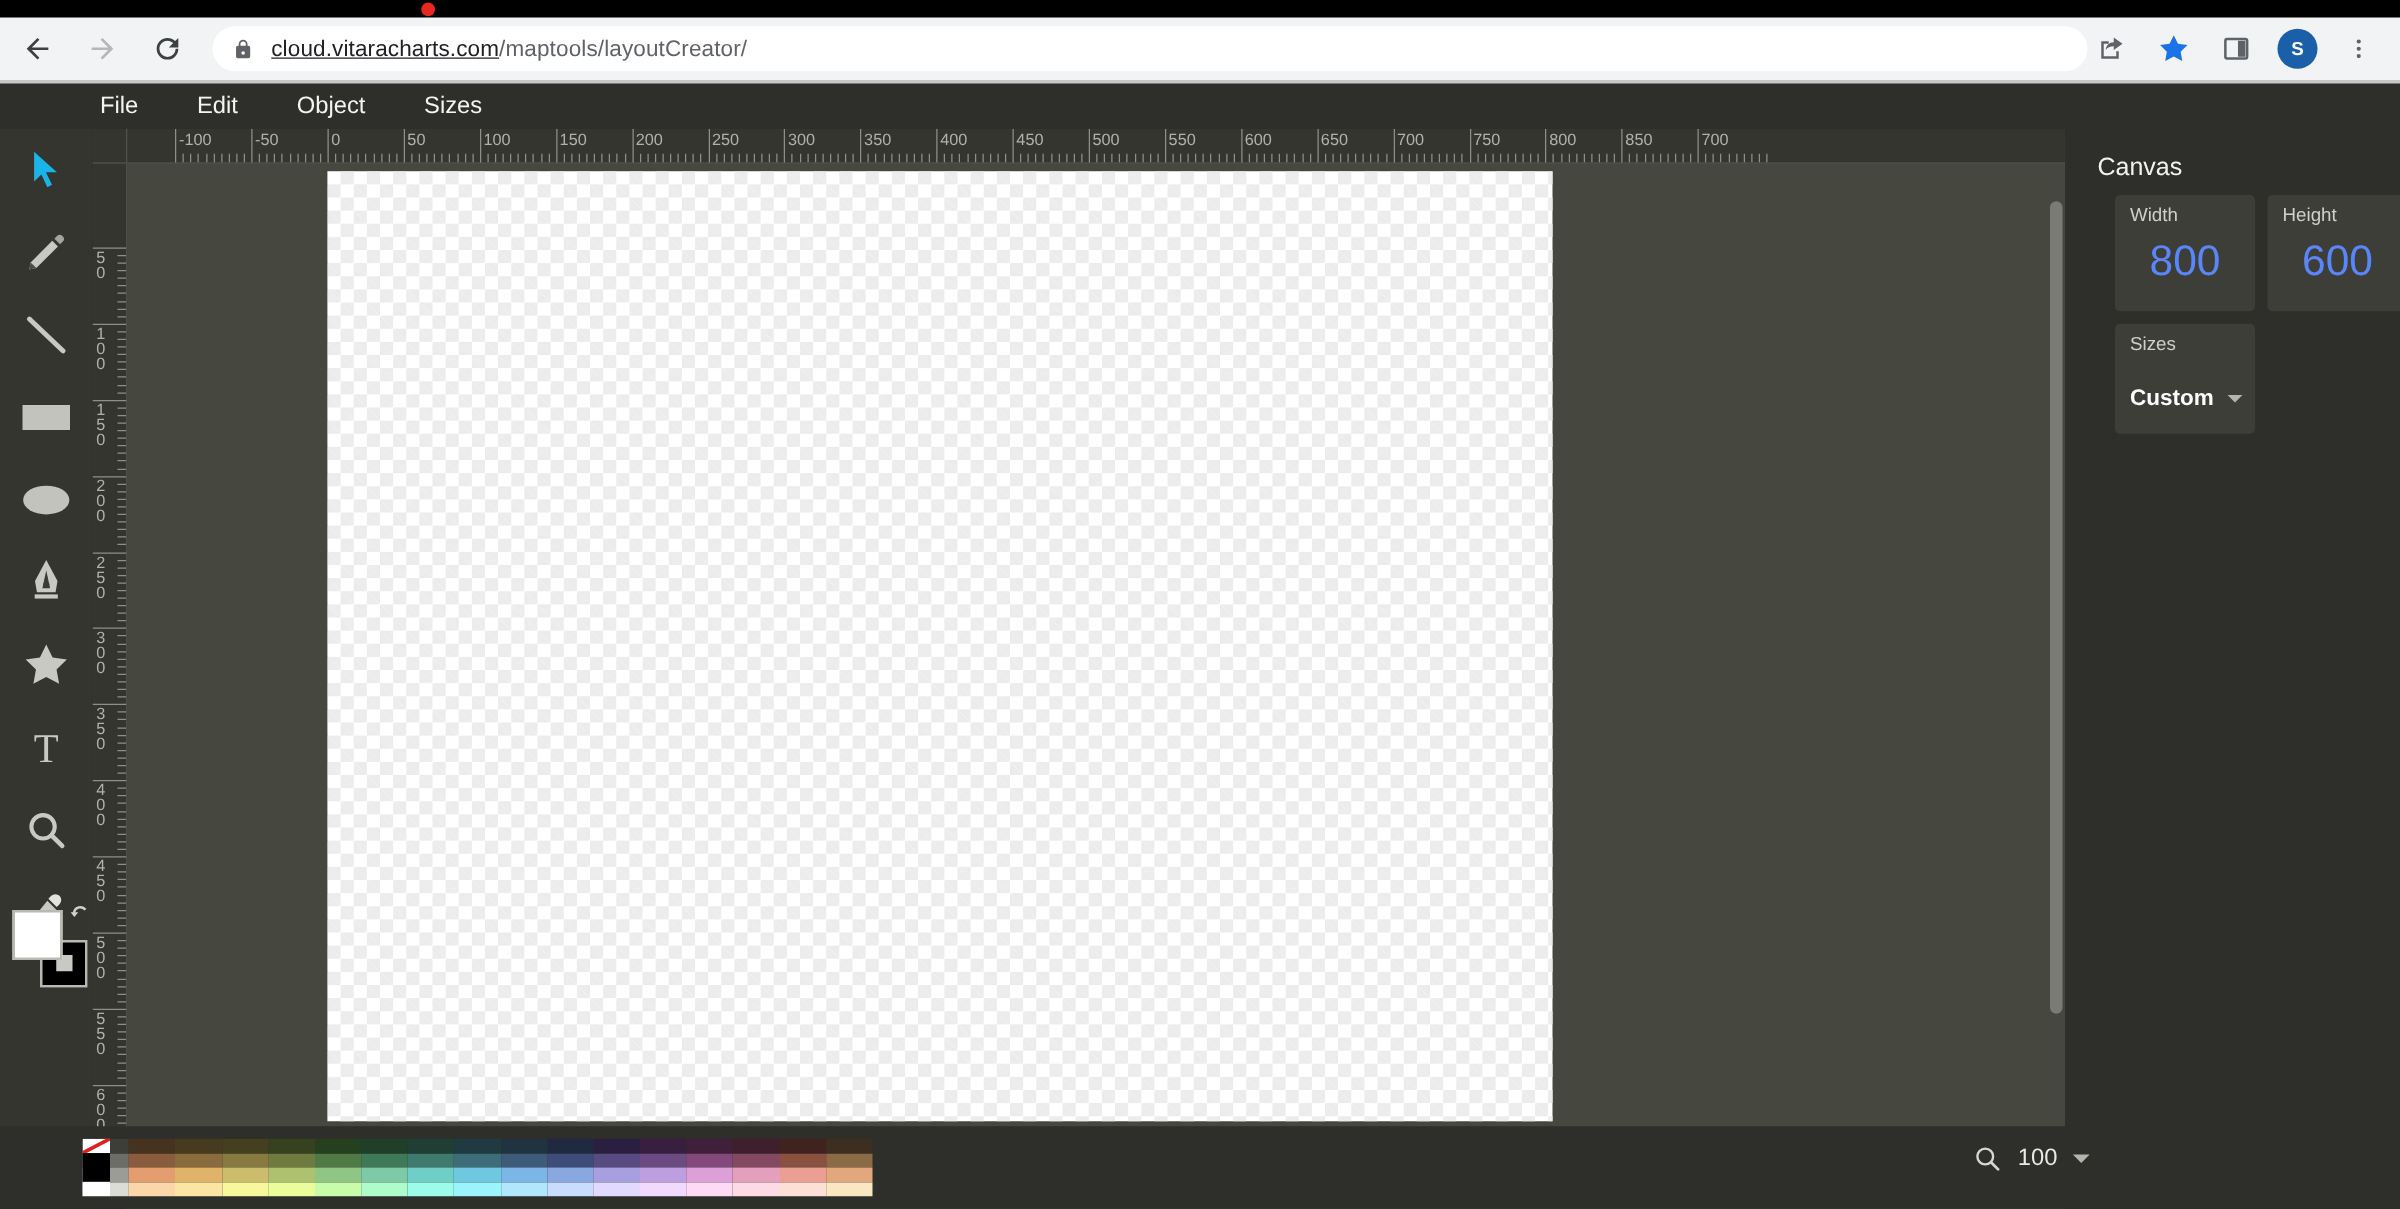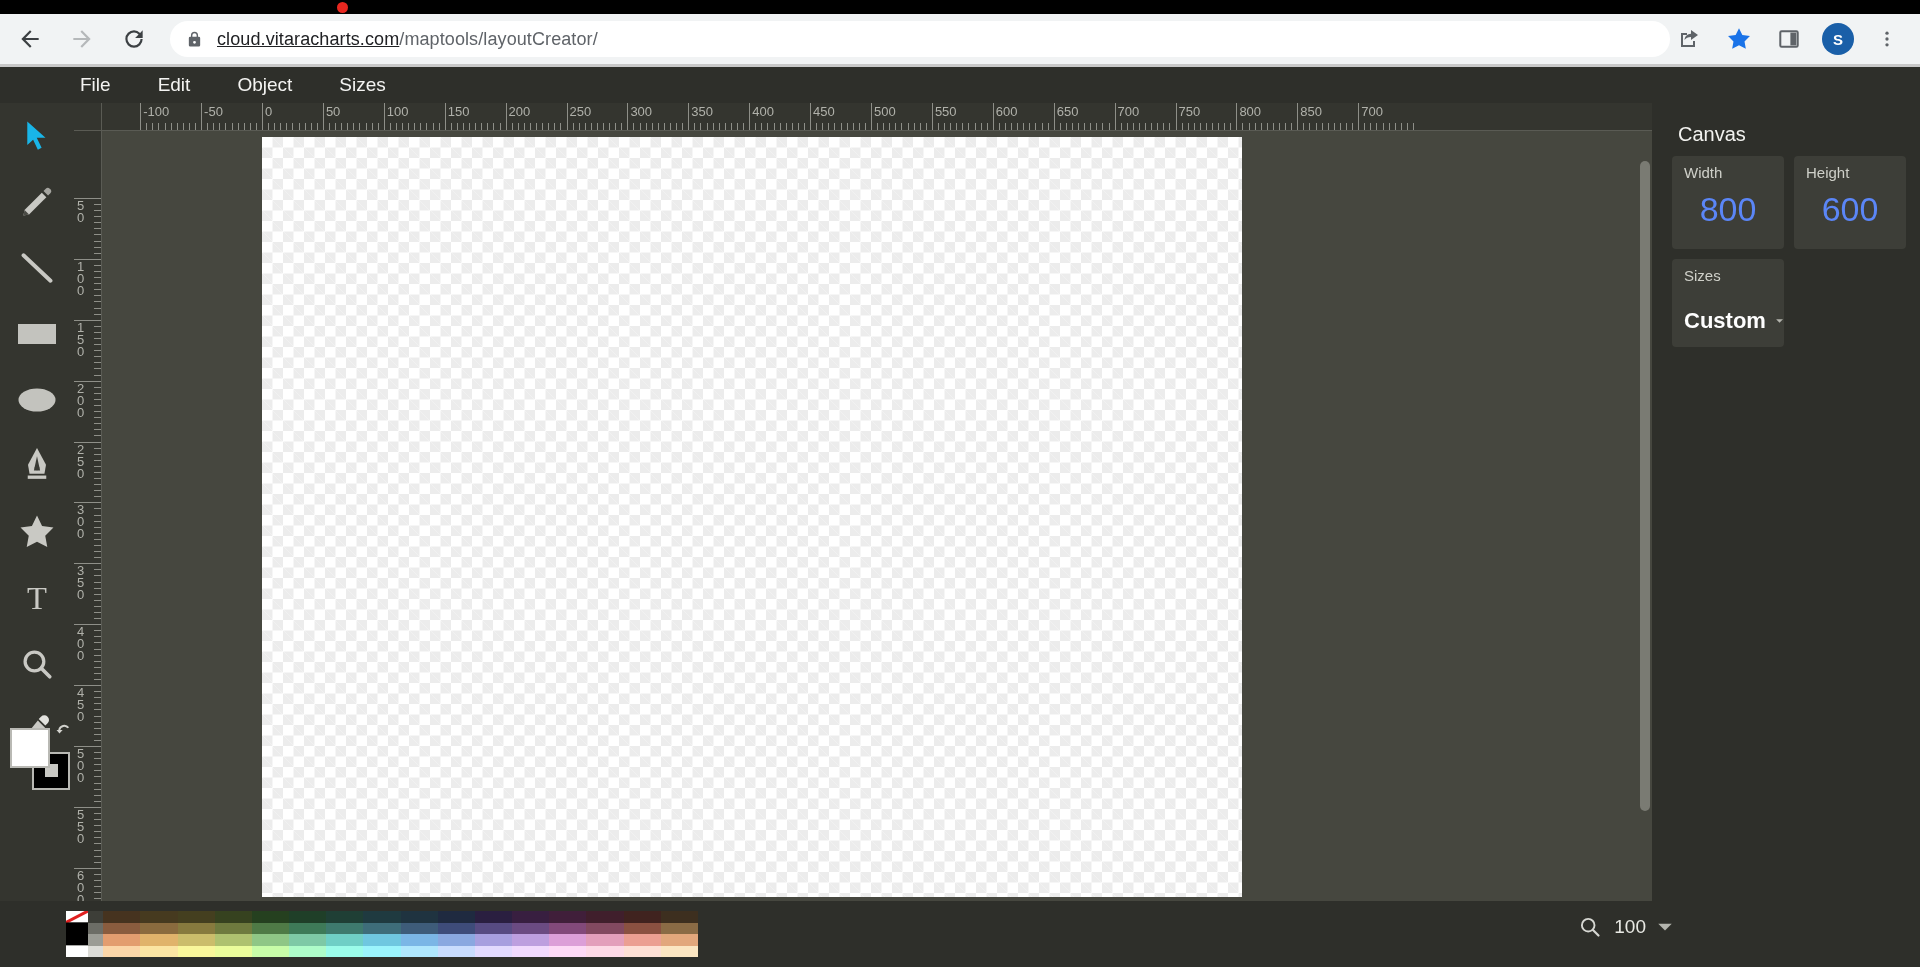--- a/index.html
+++ b/index.html
@@ -180,39 +180,39 @@
     position: absolute; left: 1652px; top: 36px;
     width: 268px; height: 864px;
     background: #2e2f2a;
   }
   #panel-title {
     color: #f2f2ef; font-size: 20px;
     padding: 20px 0 10px 26px;
   }
   .prop-grid {
     display: grid; grid-template-columns: 112px 112px;
-    gap: 10px; padding-left: 20px;
+    gap: 10px; padding-left: 40px;
   }
   .prop-card {
     background: #3d3e38; border-radius: 4px;
     height: 93px; padding: 8px 0 0 12px;
   }
   .prop-card.short { height: 88px; }
   .prop-label { font-size: 15px; color: #cfd0c9; }
   .prop-value {
     font-size: 34px; color: #5b86f7; text-align: center;
     margin-top: 9px; padding-right: 12px;
   }
   #color-chip {
     width: 78px; height: 53px; background: #ffffff; margin-top: 10px;
   }
   #sizes-row {
     display: flex; align-items: center; margin-top: 24px;
   }
-  #sizes-value { font-size: 22px; color: #fefefe; font-weight: bold; }
+  #sizes-value { font-size: 18px; color: #fefefe; font-weight: bold; }
   #sizes-caret { margin-left: 9px; }
 
   
   #bottom-bar {
     position: absolute; left: 0; bottom: 0;
     width: 1920px; height: 66px;
     background: #2e2f2a;
   }
   #palette {
     position: absolute; left: 66px; top: 10px;

